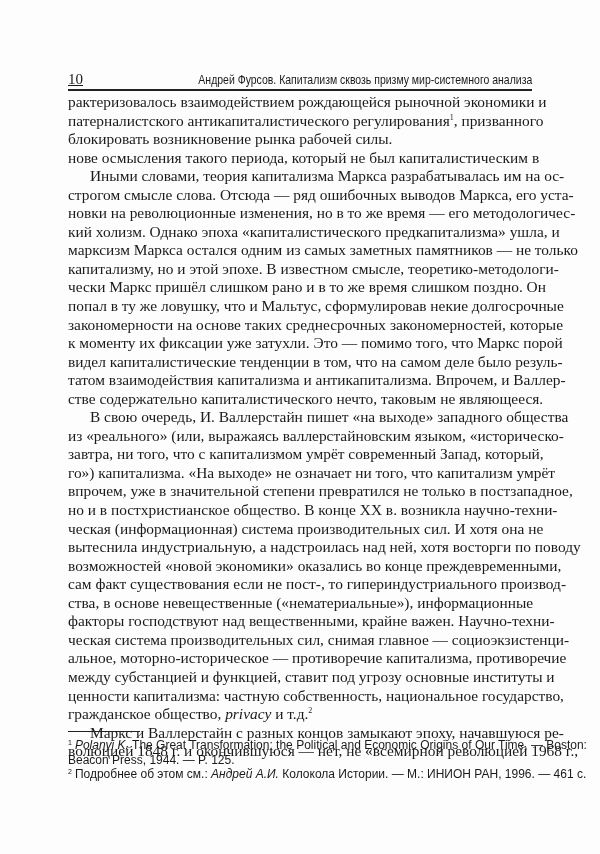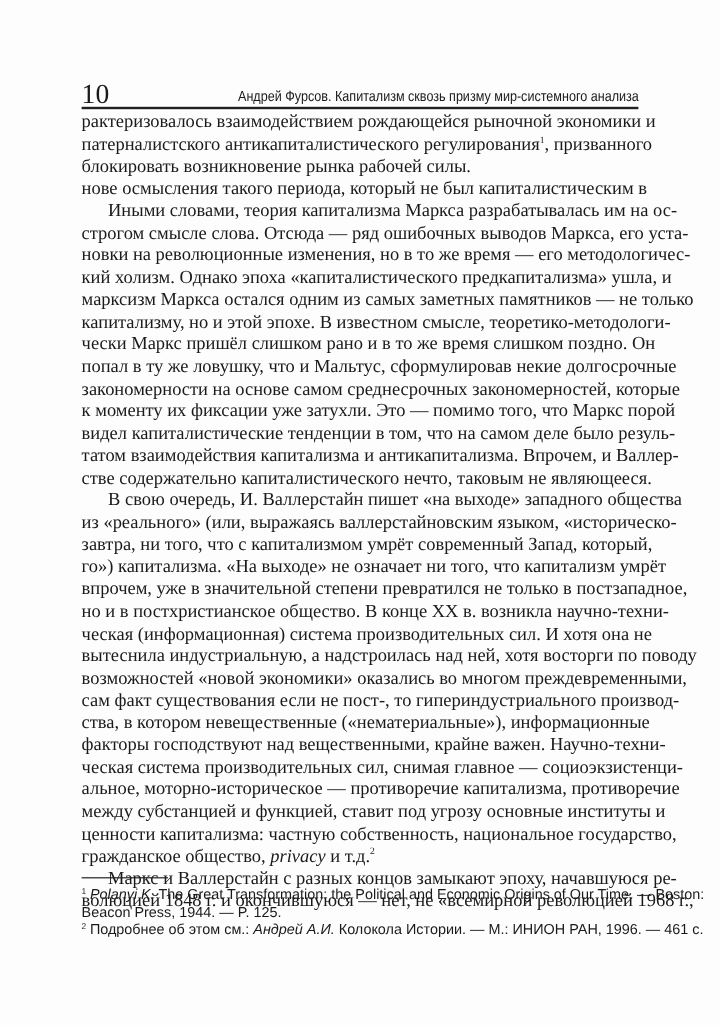--- a/index.html
+++ b/index.html
@@ -1,19 +1,19 @@
 <!DOCTYPE html>
 <html><head>
 <meta charset="utf-8">
 <style>
   html, body { margin: 0; padding: 0; background: #ffffff; }
   body { width: 600px; height: 854px; position: relative; overflow: hidden; color: #1a1a1a; }
   .page { position: absolute; left: 0; top: 0; width: 600px; height: 854px; background: #fdfdfd; }
   .header { position: absolute; left: 68px; top: 70px; width: 464px; height: 19px; border-bottom: 2.5px solid #222; }
-  .page-num { position: absolute; left: 0; top: 0; font-family: "Liberation Serif", serif; font-size: 23px; line-height: 18px; }
+  .page-num { position: absolute; left: 0; top: 0; font-family: "Liberation Serif", serif; font-size: 15px; line-height: 18px; text-decoration: underline; }
   .running-title { position: absolute; right: 0; top: 2px; font-family: "Liberation Sans", sans-serif; font-size: 12.2px; line-height: 16px; white-space: nowrap; transform: scaleX(0.86); transform-origin: right center; }
   .body { position: absolute; left: 68px; top: 93px; width: 464px; }
   .line { font-family: Liberation Serif, serif; font-size: 15.4px; line-height: 18.55px; height: 18.55px; white-space: nowrap; text-align: justify; text-align-last: justify; }
   .line.last { text-align-last: left; }
   .line.indent { padding-left: 22px; }
   sup { font-size: 8px; line-height: 0; vertical-align: 6px; }
   .footnote-rule { position: absolute; left: 68px; top: 731px; width: 72px; border-top: 1px solid #222; }
   .footnotes { position: absolute; left: 68px; top: 738px; width: 464px; }
   .fn-line { font-family: Liberation Sans, sans-serif; font-size: 12px; line-height: 14.5px; height: 14.5px; white-space: nowrap; text-align: justify; text-align-last: justify; }
   .fn-line.last { text-align-last: left; }
@@ -36,36 +36,36 @@
     <div class="line last">блокировать возникновение рынка рабочей силы.</div>
     <div class="line">нове осмысления такого периода, который не был капиталистическим в</div>
     <div class="line indent">Иными словами, теория капитализма Маркса разрабатывалась им на ос-</div>
     <div class="line">строгом смысле слова. Отсюда — ряд ошибочных выводов Маркса, его уста-</div>
     <div class="line">новки на революционные изменения, но в то же время — его методологичес-</div>
     <div class="line">кий холизм. Однако эпоха «капиталистического предкапитализма» ушла, и</div>
     <div class="line">марксизм Маркса остался одним из самых заметных памятников — не только</div>
     <div class="line">капитализму, но и этой эпохе. В известном смысле, теоретико-методологи-</div>
     <div class="line">чески Маркс пришёл слишком рано и в то же время слишком поздно. Он</div>
     <div class="line">попал в ту же ловушку, что и Мальтус, сформулировав некие долгосрочные</div>
-    <div class="line">закономерности на основе самом среднесрочных закономерностей, которые</div>
+    <div class="line">закономерности на основе таких среднесрочных закономерностей, которые</div>
     <div class="line">к моменту их фиксации уже затухли. Это — помимо того, что Маркс порой</div>
     <div class="line">видел капиталистические тенденции в том, что на самом деле было резуль-</div>
     <div class="line">татом взаимодействия капитализма и антикапитализма. Впрочем, и Валлер-</div>
     <div class="line last">стве содержательно капиталистического нечто, таковым не являющееся.</div>
     <div class="line indent">В свою очередь, И. Валлерстайн пишет «на выходе» западного общества</div>
     <div class="line">из «реального» (или, выражаясь валлерстайновским языком, «историческо-</div>
     <div class="line">завтра, ни того, что с капитализмом умрёт современный Запад, который,</div>
     <div class="line">го») капитализма. «На выходе» не означает ни того, что капитализм умрёт</div>
     <div class="line">впрочем, уже в значительной степени превратился не только в постзападное,</div>
     <div class="line">но и в постхристианское общество. В конце XX в. возникла научно-техни-</div>
     <div class="line">ческая (информационная) система производительных сил. И хотя она не</div>
     <div class="line">вытеснила индустриальную, а надстроилась над ней, хотя восторги по поводу</div>
-    <div class="line">возможностей «новой экономики» оказались во многом преждевременными,</div>
+    <div class="line">возможностей «новой экономики» оказались во конце преждевременными,</div>
     <div class="line">сам факт существования если не пост-, то гипериндустриального производ-</div>
-    <div class="line">ства, в котором невещественные («нематериальные»), информационные</div>
+    <div class="line">ства, в основе невещественные («нематериальные»), информационные</div>
     <div class="line">факторы господствуют над вещественными, крайне важен. Научно-техни-</div>
     <div class="line">ческая система производительных сил, снимая главное — социоэкзистенци-</div>
     <div class="line">альное, моторно-историческое — противоречие капитализма, противоречие</div>
     <div class="line">между субстанцией и функцией, ставит под угрозу основные институты и</div>
     <div class="line">ценности капитализма: частную собственность, национальное государство,</div>
     <div class="line last"><span>гражданское общество, </span><i>privacy</i><span> и т.д.</span><sup>2</sup></div>
     <div class="line indent">Маркс и Валлерстайн с разных концов замыкают эпоху, начавшуюся ре-</div>
     <div class="line">волюцией 1848 г. и окончившуюся — нет, не «всемирной революцией 1968 г.,</div>
   </div>
 

